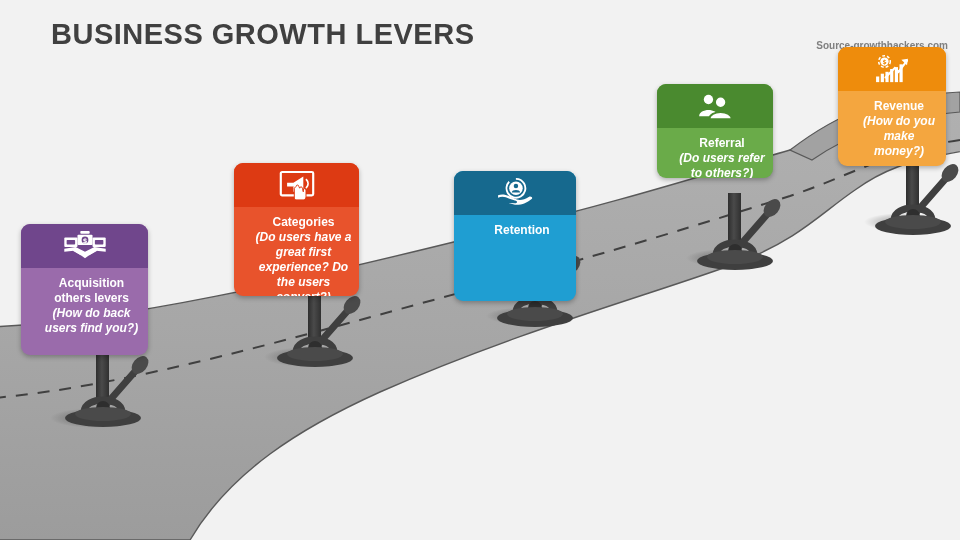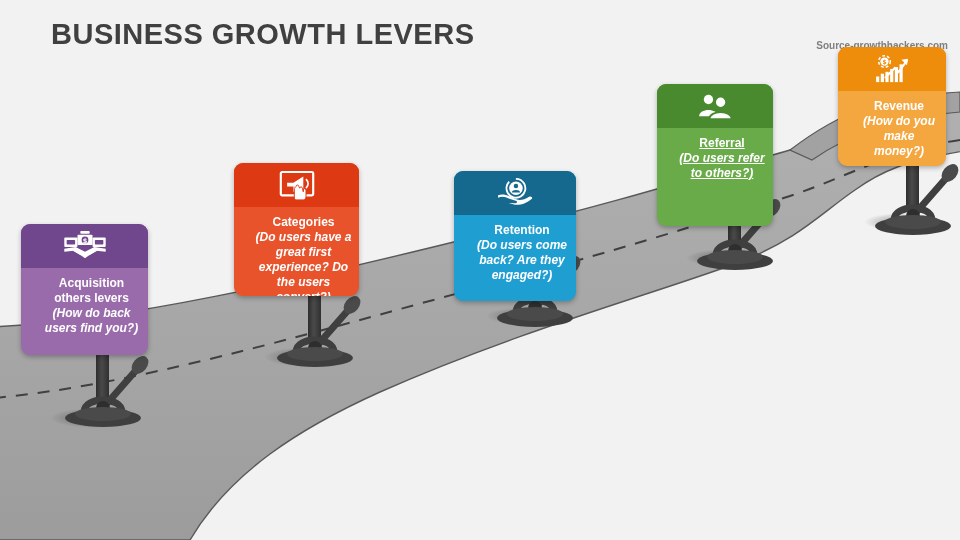--- a/index.html
+++ b/index.html
@@ -261,25 +261,24 @@
         <path d="M16.5 16.5 C16.5 13, 25.5 13, 25.5 16.5 Z" fill="#16698e"></path>
         <path d="M2 22 C6 20, 10 21, 14 23 L20 25
                  C23 25.5, 23 28, 20 28 L13 27.5
                  L20 29.5 C27 30, 33 27, 38 23
                  C39 22, 37 20, 35 21 C30 24, 26 25, 22 24
                  L14 20.5 C9 18, 5 18, 2 19.5 Z"></path>
       </svg>
     </div>
     <div class="sign-body">
       <div class="sign-title">Retention</div>
-      <div class="sign-question">(Do users come back? Are they engaged?)</div>
-    </div>
-  </div>
-
-  <div class="sign" id="sign-referral" style="left:657px; top:84px; width:116px; height:142px; background:#6aab49;text-decoration:underline;">
+    </div>
+  </div>
+
+  <div class="sign" id="sign-referral" style="left:657px; top:84px; width:116px; height:94px; background:#6aab49;">
     <div class="sign-head" style="background:#4a8a2f;">
       <svg viewBox="0 0 40 30" width="38" height="28" fill="#ffffff">
         <circle cx="13" cy="8" r="5"></circle>
         <path d="M3 26 C3 17, 23 17, 23 26 Z"></path>
         <circle cx="26" cy="11" r="6" stroke="#4a8a2f" stroke-width="2"></circle>
         <path d="M14 29 C14 19, 38 19, 38 29 Z" stroke="#4a8a2f" stroke-width="2"></path>
       </svg>
     </div>
     <div class="sign-body">
       <div class="sign-title">Referral</div>

